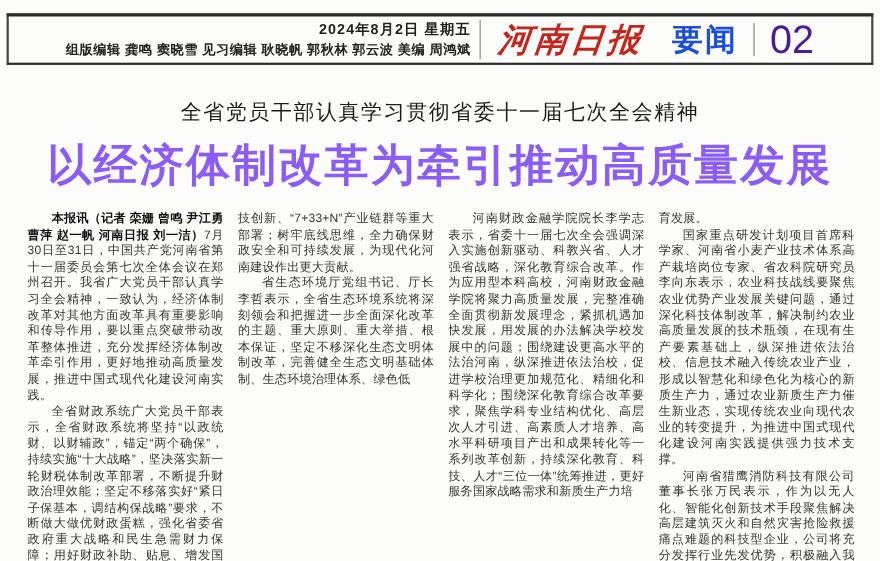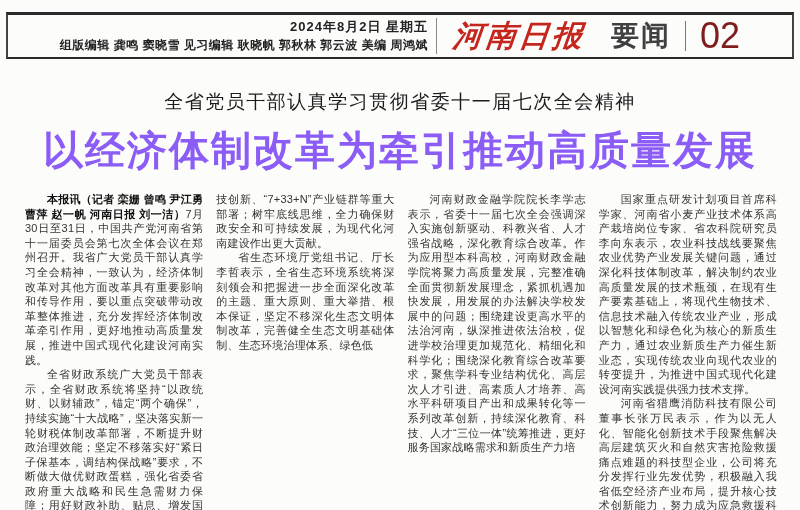--- a/index.html
+++ b/index.html
@@ -36,30 +36,30 @@
     font-size: 30px;
     font-weight: bold;
     font-style: italic;
     letter-spacing: 3px;
     transform: skewX(-6deg);
     white-space: nowrap;
   }
   .section-name {
     font-size: 28px;
     font-weight: 900;
-    color: #404040;
+    color: #1d4ed8;
     margin-left: 26px;
     letter-spacing: 2px;
     white-space: nowrap;
   }
   .section-sep { width: 1px; height: 30px; background: #777; margin: 0 14px; }
   .page-num {
     font-size: 36px;
     font-weight: 400;
-    color: #7f1d1d;
+    color: #4c1d95;
     font-family: "Liberation Sans", sans-serif;
     text-align: right;
   }
   
   .kicker {
     margin-top: 30px;
     text-align: center;
     font-size: 19px;
     font-weight: 400;
     color: #1c1c1c;
@@ -122,16 +122,17 @@
       <p class="para indent">全省财政系统广大党员干部表示，全省财政系统将坚持“以政统财、以财辅政”，锚定“两个确保”，持续实施“十大战略”，坚决落实新一轮财税体制改革部署，不断提升财政治理效能；坚定不移落实好“紧日子保基本，调结构保战略”要求，不断做大做优财政蛋糕，强化省委省政府重大战略和民生急需财力保障；用好财政补助、贴息、增发国债、减税降费等多种政策工具，积极引导省属金融企业发挥作用，统筹支持科</p>
     </div>
     <div class="col">
       <p class="para">技创新、“7+33+N”产业链群等重大部署；树牢底线思维，全力确保财政安全和可持续发展，为现代化河南建设作出更大贡献。</p>
       <p class="para indent">省生态环境厅党组书记、厅长李哲表示，全省生态环境系统将深刻领会和把握进一步全面深化改革的主题、重大原则、重大举措、根本保证，坚定不移深化生态文明体制改革，完善健全生态文明基础体制、生态环境治理体系、绿色低</p>
     </div>
     <div class="col">
       <p class="para indent">河南财政金融学院院长李学志表示，省委十一届七次全会强调深入实施创新驱动、科教兴省、人才强省战略，深化教育综合改革。作为应用型本科高校，河南财政金融学院将聚力高质量发展，完整准确全面贯彻新发展理念，紧抓机遇加快发展，用发展的办法解决学校发展中的问题；围绕建设更高水平的法治河南，纵深推进依法治校，促进学校治理更加规范化、精细化和科学化；围绕深化教育综合改革要求，聚焦学科专业结构优化、高层次人才引进、高素质人才培养、高水平科研项目产出和成果转化等一系列改革创新，持续深化教育、科技、人才“三位一体”统筹推进，更好服务国家战略需求和新质生产力培</p>
     </div>
     <div class="col">
-      <p class="para indent">国家重点研发计划项目首席科学家、河南省小麦产业技术体系高产栽培岗位专家、省农科院研究员李向东表示，农业科技战线要聚焦农业优势产业发展关键问题，通过深化科技体制改革，解决制约农业高质量发展的技术瓶颈，在现有生产要素基础上，将现代生物技术、信息技术融入传统农业产业，形成以智慧化和绿色化为核心的新质生产力，通过农业新质生产力催生新业态，实现传统农业向现代农业的转变提升，为推进中国式现代化建设河南实践提供强力技术支撑。</p>
+      <p class="para">育发展。</p>
+      <p class="para indent">国家重点研发计划项目首席科学家、河南省小麦产业技术体系高产栽培岗位专家、省农科院研究员李向东表示，农业科技战线要聚焦农业优势产业发展关键问题，通过深化科技体制改革，解决制约农业高质量发展的技术瓶颈，在现有生产要素基础上，纵深推进依法治校、信息技术融入传统农业产业，形成以智慧化和绿色化为核心的新质生产力，通过农业新质生产力催生新业态，实现传统农业向现代农业的转变提升，为推进中国式现代化建设河南实践提供强力技术支撑。</p>
       <p class="para indent">河南省猎鹰消防科技有限公司董事长张万民表示，作为以无人化、智能化创新技术手段聚焦解决高层建筑灭火和自然灾害抢险救援痛点难题的科技型企业，公司将充分发挥行业先发优势，积极融入我省低空经济产业布局，提升核心技术创新能力，努力成为应急救援科创领域的排头兵。②8</p>
     </div>
   </div>
 
 </body></html>

